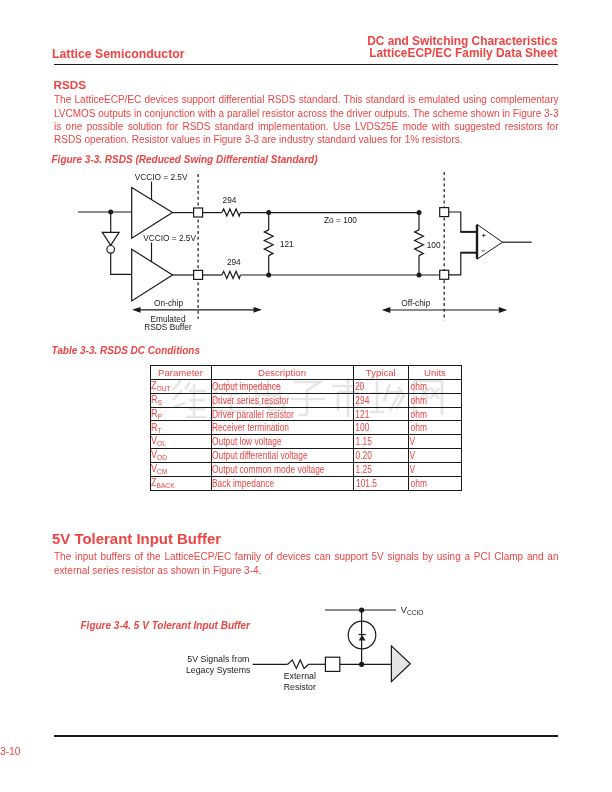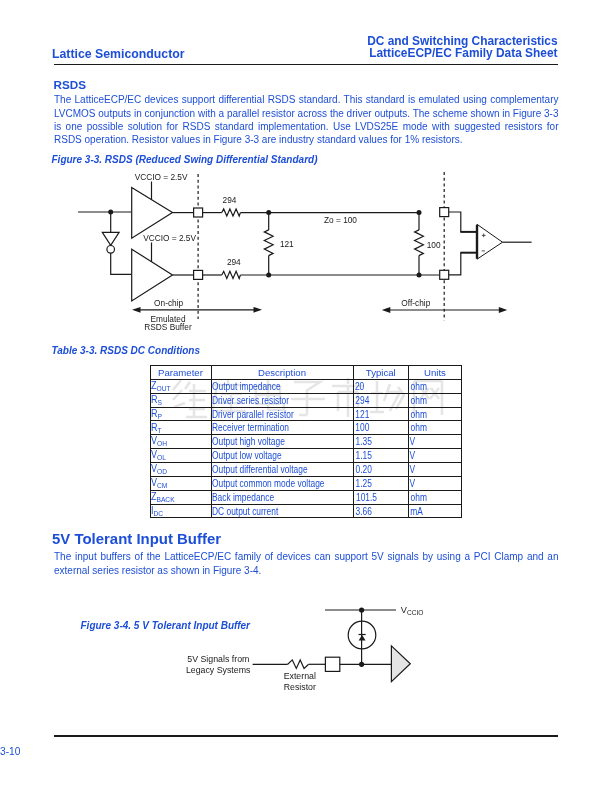--- a/index.html
+++ b/index.html
@@ -1,17 +1,17 @@
 <!DOCTYPE html>
 <html><head>
 <meta charset="utf-8">
 <style>
   html,body{margin:0;padding:0;background:#fff;}
   .page{position:relative;width:612px;height:792px;background:#fff;overflow:hidden;
-        font-family:"Liberation Sans",sans-serif;color:#1d4ed8;}
+        font-family:"Liberation Sans",sans-serif;color:#ef4444;}
   .abs{position:absolute;}
   .hdr-right{right:54.5px;top:34.8px;font-size:11.9px;font-weight:bold;text-align:right;line-height:12.6px;}
   .hdr-left{left:52px;top:47.2px;font-size:12.3px;font-weight:bold;}
   .hdr-rule{left:54px;top:63.6px;width:504px;height:1.4px;background:#1a1a1a;}
   .h1{left:53.5px;font-weight:bold;}
   .body{left:54px;width:504.5px;font-size:10px;line-height:13.2px;margin:0;}
   .jl{text-align:justify;text-align-last:justify;white-space:normal;}
   .cap{left:51.5px;font-size:10px;font-weight:bold;font-style:italic;transform-origin:0 0;}
   table.t33{position:absolute;left:149.5px;top:365px;border-collapse:collapse;table-layout:fixed;}
   table.t33 td,table.t33 th{border:1px solid #1a1a1a;padding:0;font-size:10px;overflow:hidden;
@@ -198,26 +198,20 @@
           <td class="c"><span class="sq">121</span></td>
           <td class="c"><span class="sq">ohm</span></td>
         </tr>
     <tr>
           <td class="par"><span class="sqp">R<sub class="s">T</sub></span></td>
           <td class="des"><span class="sq">Receiver termination</span></td>
           <td class="c"><span class="sq">100</span></td>
           <td class="c"><span class="sq">ohm</span></td>
         </tr>
     <tr>
-          <td class="par"><span class="sqp">V<sub class="s">OH</sub></span></td>
-          <td class="des"><span class="sq">Output high voltage</span></td>
-          <td class="c"><span class="sq">1.35</span></td>
-          <td class="c"><span class="sq">V</span></td>
-        </tr>
-    <tr>
           <td class="par"><span class="sqp">V<sub class="s">OL</sub></span></td>
           <td class="des"><span class="sq">Output low voltage</span></td>
           <td class="c"><span class="sq">1.15</span></td>
           <td class="c"><span class="sq">V</span></td>
         </tr>
     <tr>
           <td class="par"><span class="sqp">V<sub class="s">OD</sub></span></td>
           <td class="des"><span class="sq">Output differential voltage</span></td>
           <td class="c"><span class="sq">0.20</span></td>
           <td class="c"><span class="sq">V</span></td>
@@ -226,26 +220,20 @@
           <td class="par"><span class="sqp">V<sub class="s">CM</sub></span></td>
           <td class="des"><span class="sq">Output common mode voltage</span></td>
           <td class="c"><span class="sq">1.25</span></td>
           <td class="c"><span class="sq">V</span></td>
         </tr>
     <tr>
           <td class="par"><span class="sqp">Z<sub class="s">BACK</sub></span></td>
           <td class="des"><span class="sq">Back impedance</span></td>
           <td class="c"><span class="sq">101.5</span></td>
           <td class="c"><span class="sq">ohm</span></td>
-        </tr>
-    <tr>
-          <td class="par"><span class="sqp">I<sub class="s">DC</sub></span></td>
-          <td class="des"><span class="sq">DC output current</span></td>
-          <td class="c"><span class="sq">3.66</span></td>
-          <td class="c"><span class="sq">mA</span></td>
         </tr>
   </tbody>
     </table>
 
   <div class="abs h1" style="top:530.6px;left:52px;font-size:14.1px;transform:scaleX(1.06);transform-origin:0 0;">5V Tolerant Input Buffer</div>
   <div class="abs body" style="top:550.3px;">
     <div class="jl">The input buffers of the LatticeECP/EC family of devices can support 5V signals by using a PCI Clamp and an</div>
     <div>external series resistor as shown in Figure 3-4.</div>
   </div>
   <div class="abs cap" style="top:620px;margin-left:29px;">Figure 3-4. 5 V Tolerant Input Buffer</div>

